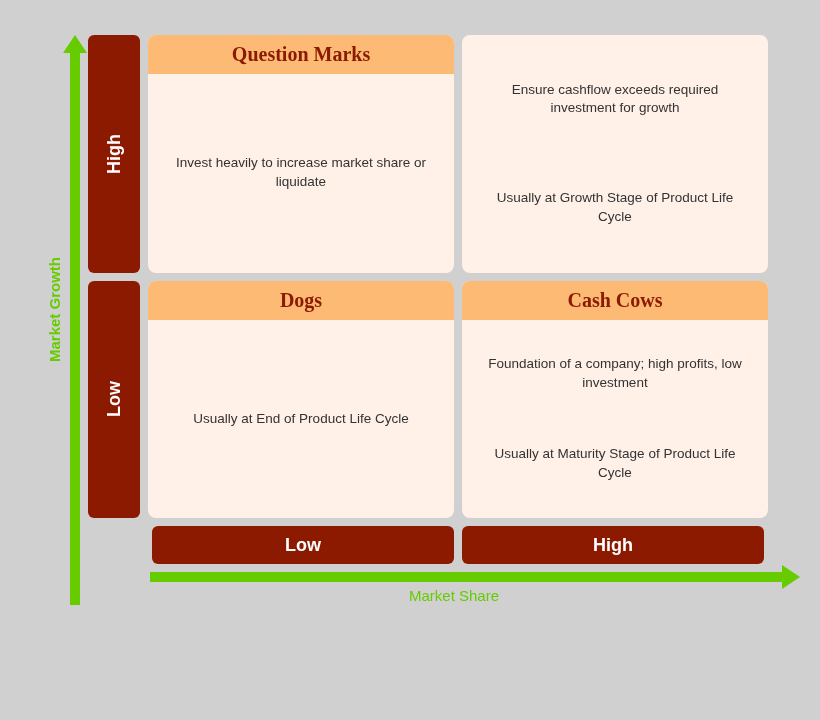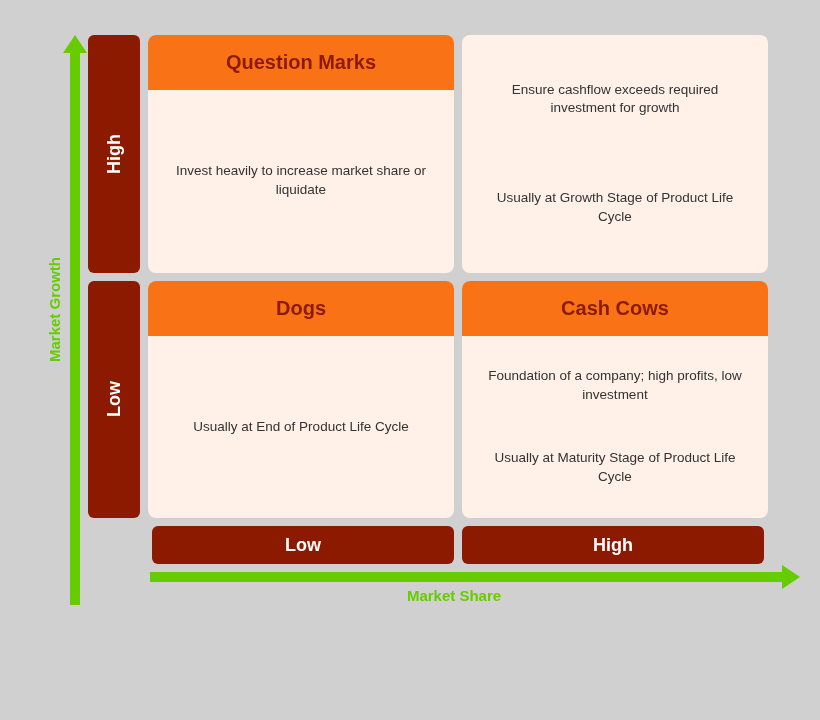--- a/index.html
+++ b/index.html
@@ -111,23 +111,24 @@
     .cell {
       flex: 1;
       background: #fff0e8;
       border-radius: 8px;
       overflow: hidden;
       display: flex;
       flex-direction: column;
       margin-bottom: 8px;
     }
     .cell-header {
-      background: #f97316;
-      padding: 16px 12px;
+      background: #fdba74;
+      padding: 8px 12px;
       text-align: center;
+      font-family: Liberation Serif, serif;
     }
     .cell-header span {
       color: #8b1a00;
       font-size: 20px;
       font-weight: bold;
     }
     .cell-body {
       flex: 1;
       padding: 10px 20px;
       display: flex;
@@ -183,21 +184,21 @@
       top: 50%;
       transform: translateY(-50%);
       width: 0;
       height: 0;
       border-top: 12px solid transparent;
       border-bottom: 12px solid transparent;
       border-left: 18px solid #66cc00;
     }
     .x-label {
       font-size: 15px;
-      font-weight: bold;
+      font-weight: normal;
       color: #66cc00;
       margin-top: 10px;
     }
   </style>
 </head>
 <body>
 
 <div class="chart-wrapper">
 
   <div class="y-label">

